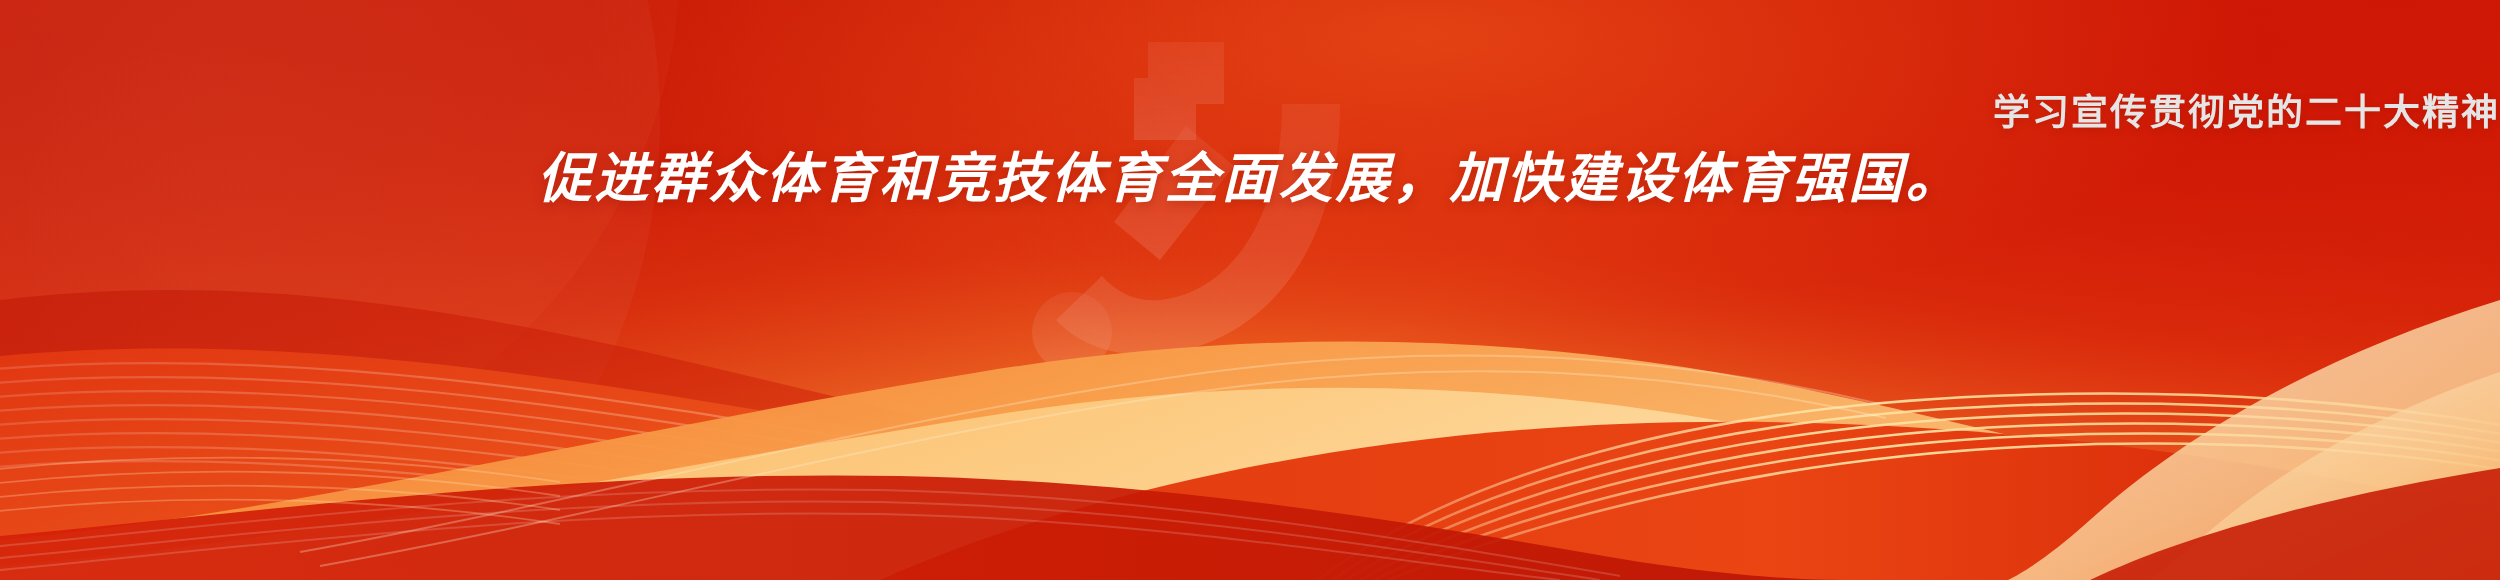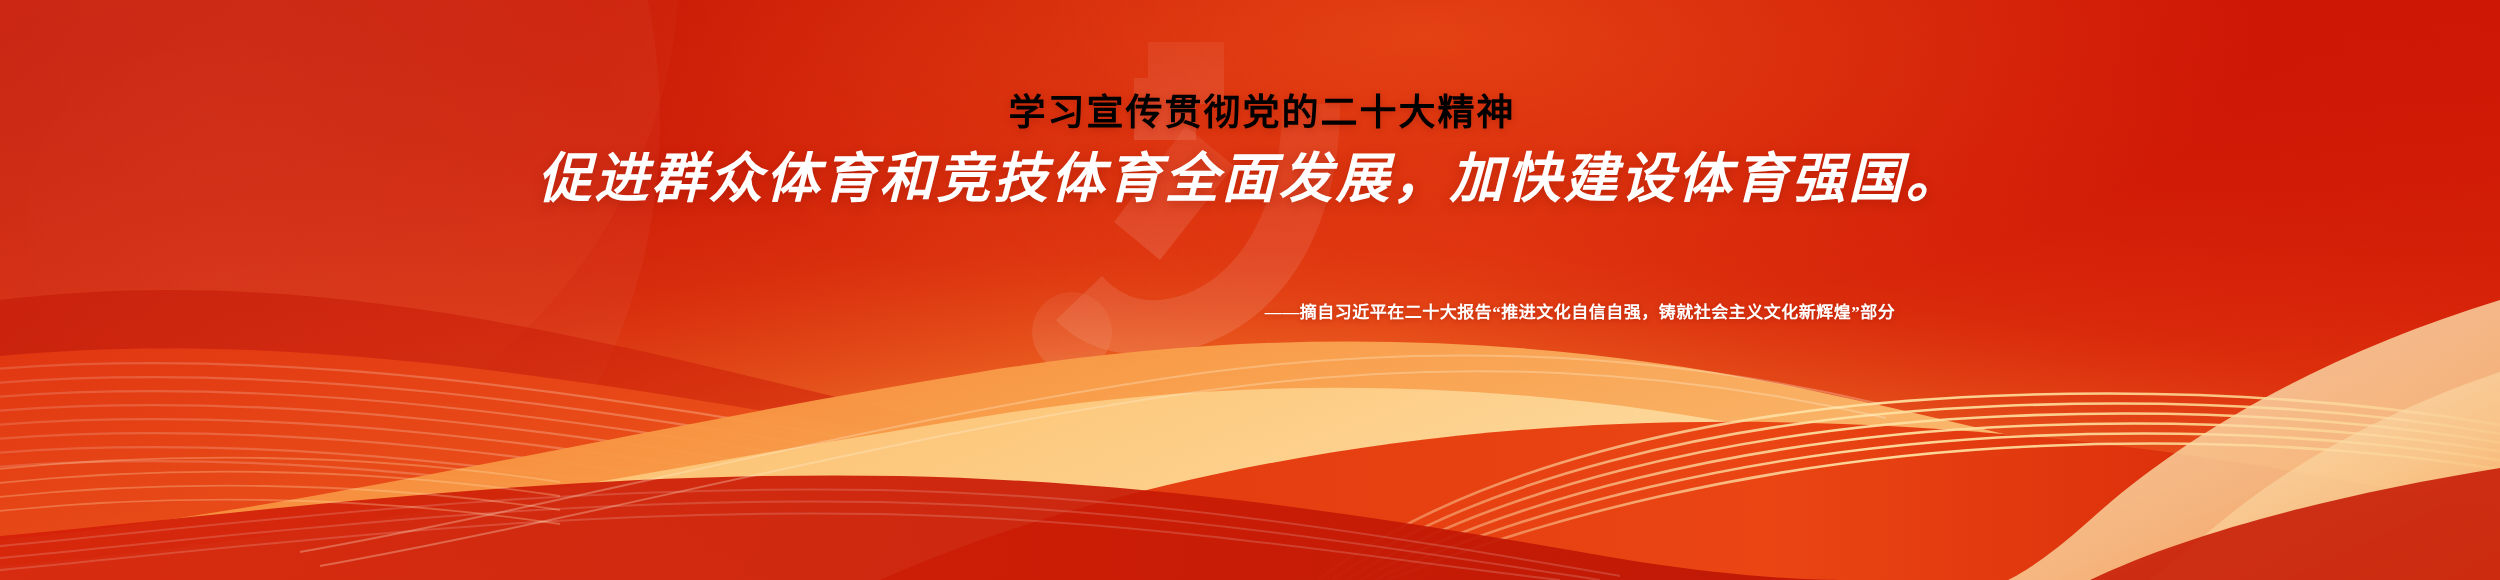--- a/index.html
+++ b/index.html
@@ -87,22 +87,22 @@
   .text-stack{
     position:absolute;
     left:0; right:0; top:0;
     height:100%;
     pointer-events:none;
   }
   .headline-small{
     position:absolute;
     left:0; right:0;
     top:82px;
-    text-align:center;
-    color:#000000;
+    text-align:right;
+    color:#e5e5e5;
     font-family:"Liberation Sans","DejaVu Sans",sans-serif;
     font-weight:700;
     font-size:37px;
     letter-spacing:2px;
     text-shadow:0 2px 7px rgba(150,20,0,.38);
     pointer-events:auto;
     padding-left:24px;
   }
   .headline-main{
     position:absolute;
@@ -300,18 +300,15 @@
 
       </g>
     </svg>
   </div>
 
   <div class="text-stack">
     <div class="headline-small">学习宣传贯彻党的二十大精神</div>
 
     <div class="headline-main">促进群众体育和竞技体育全面发展，加快建设体育强国。</div>
 
-    <div class="attribution">
-      <span class="inner">——摘自习近平在二十大报告“推进文化自信自强，铸就社会主义文化新辉煌”部分</span>
-    </div>
   </div>
 
 </div>
 
 </body></html>

